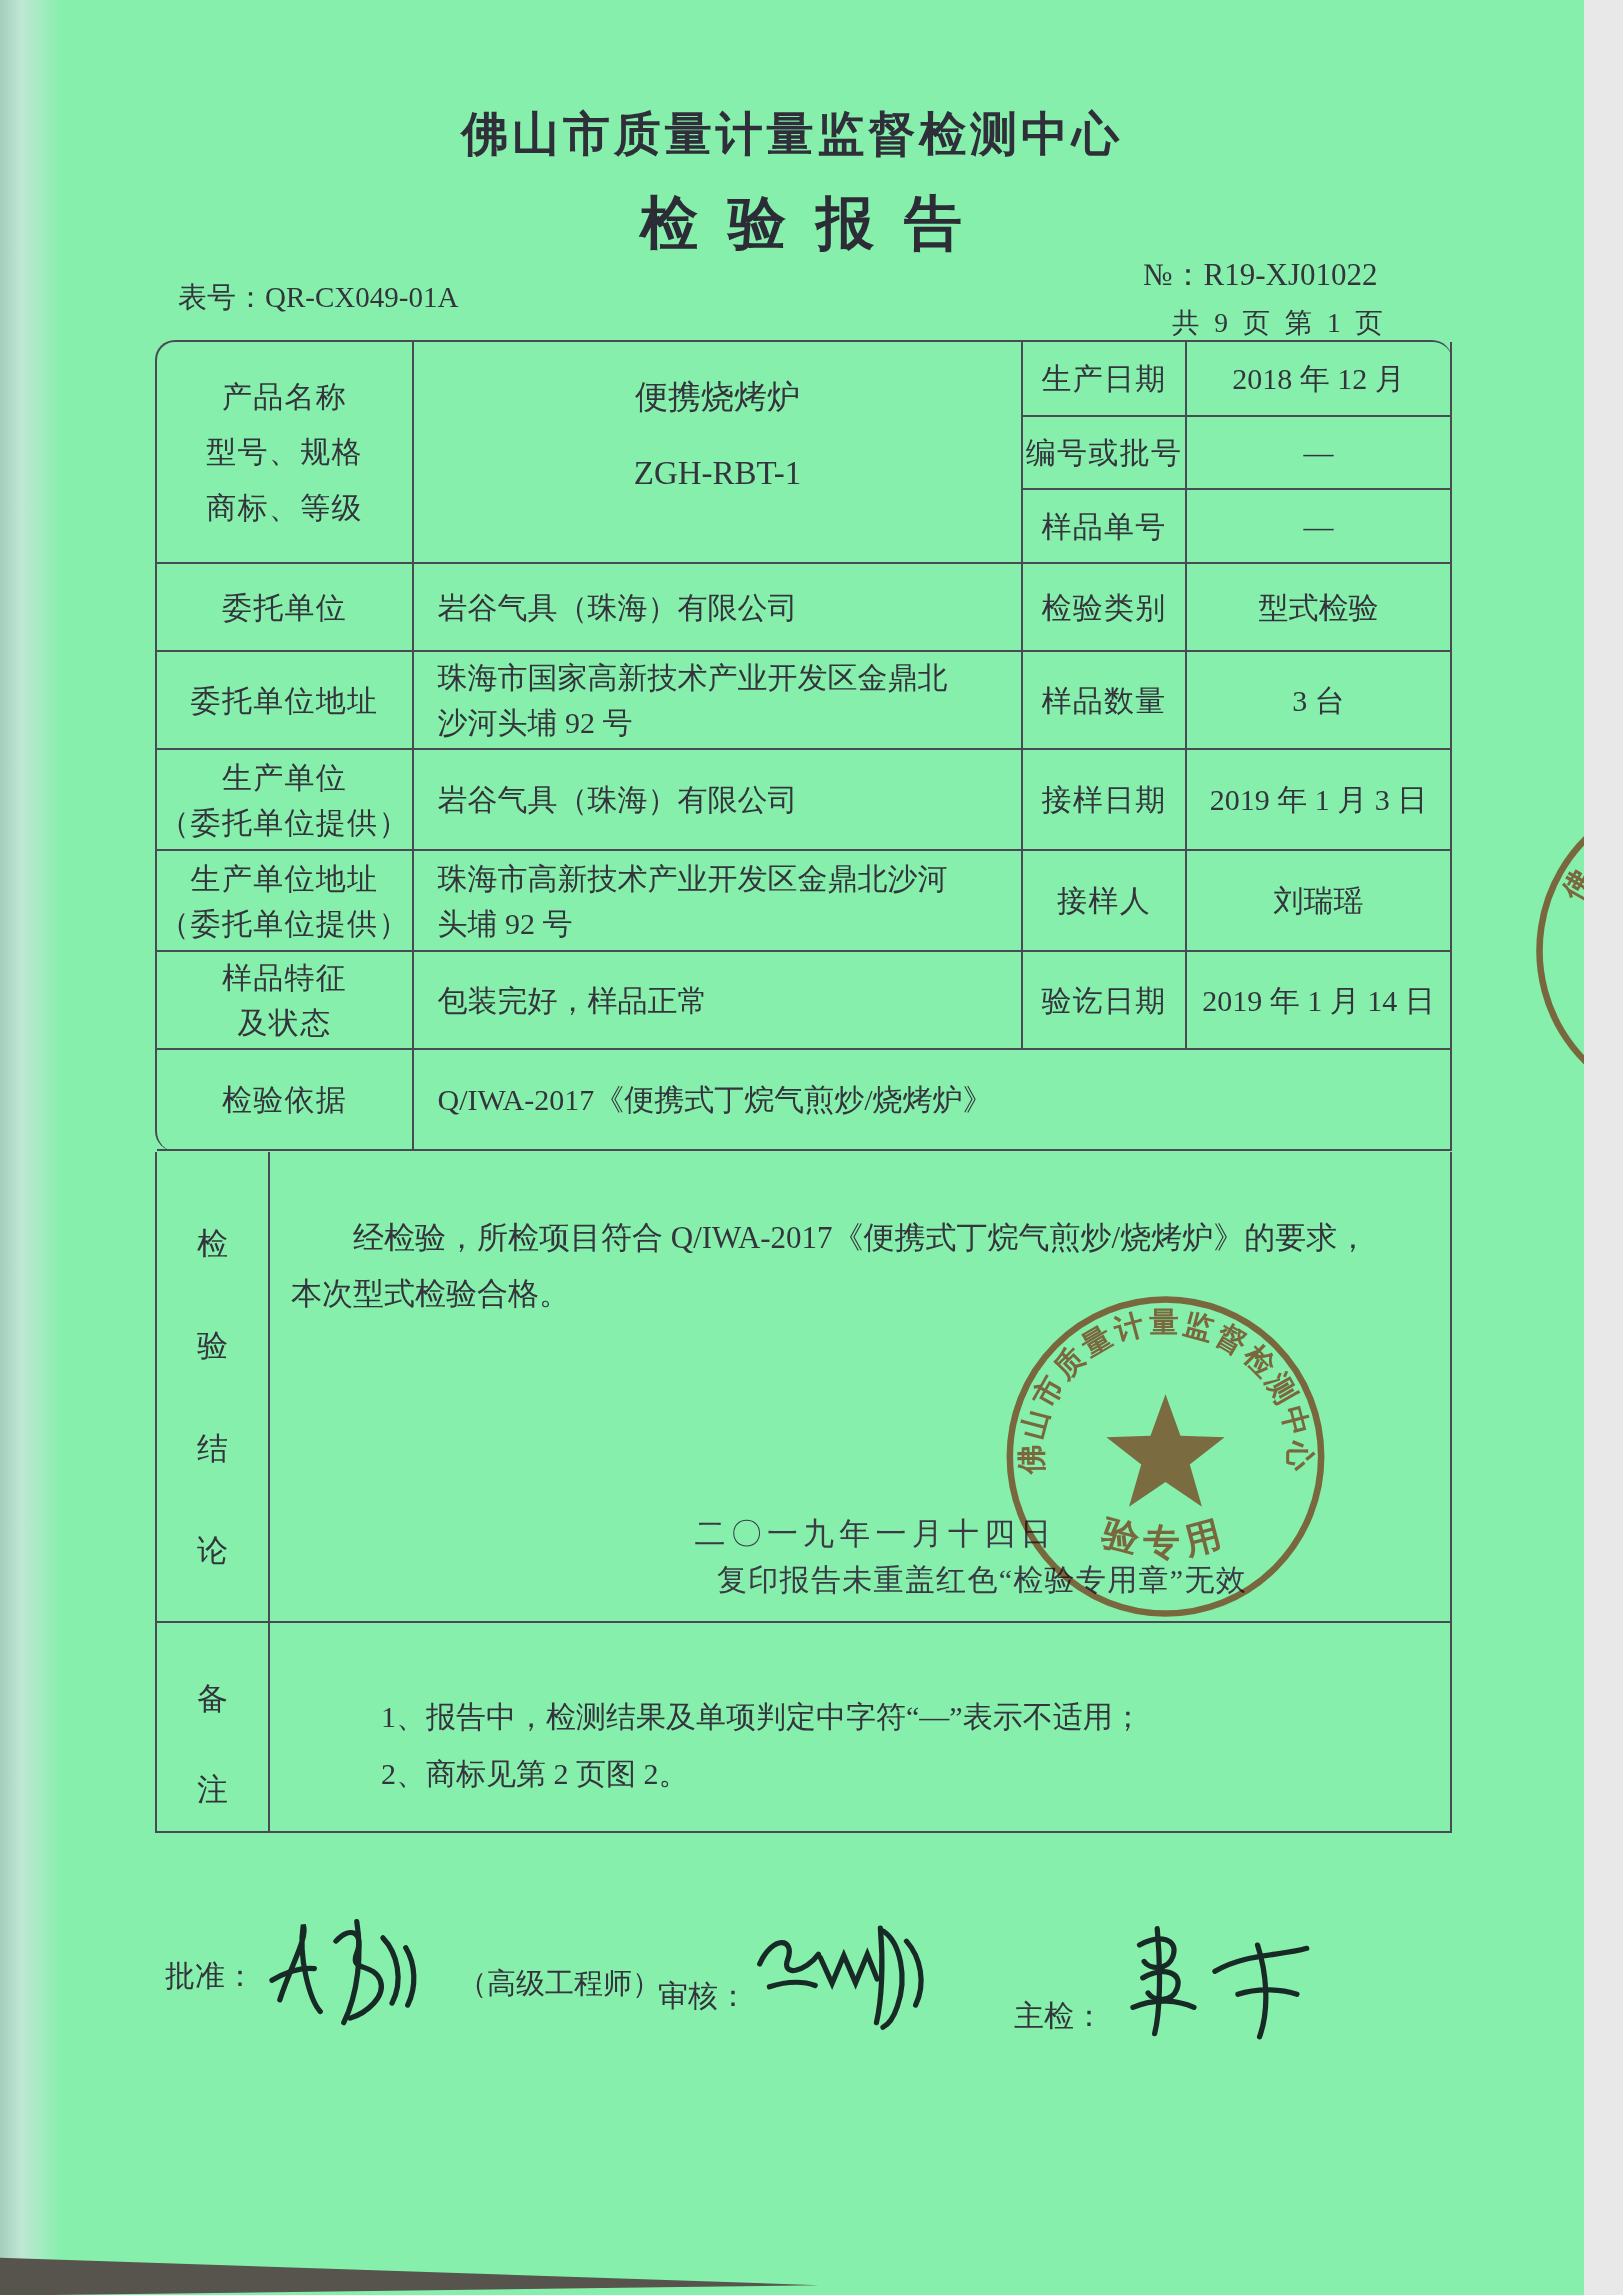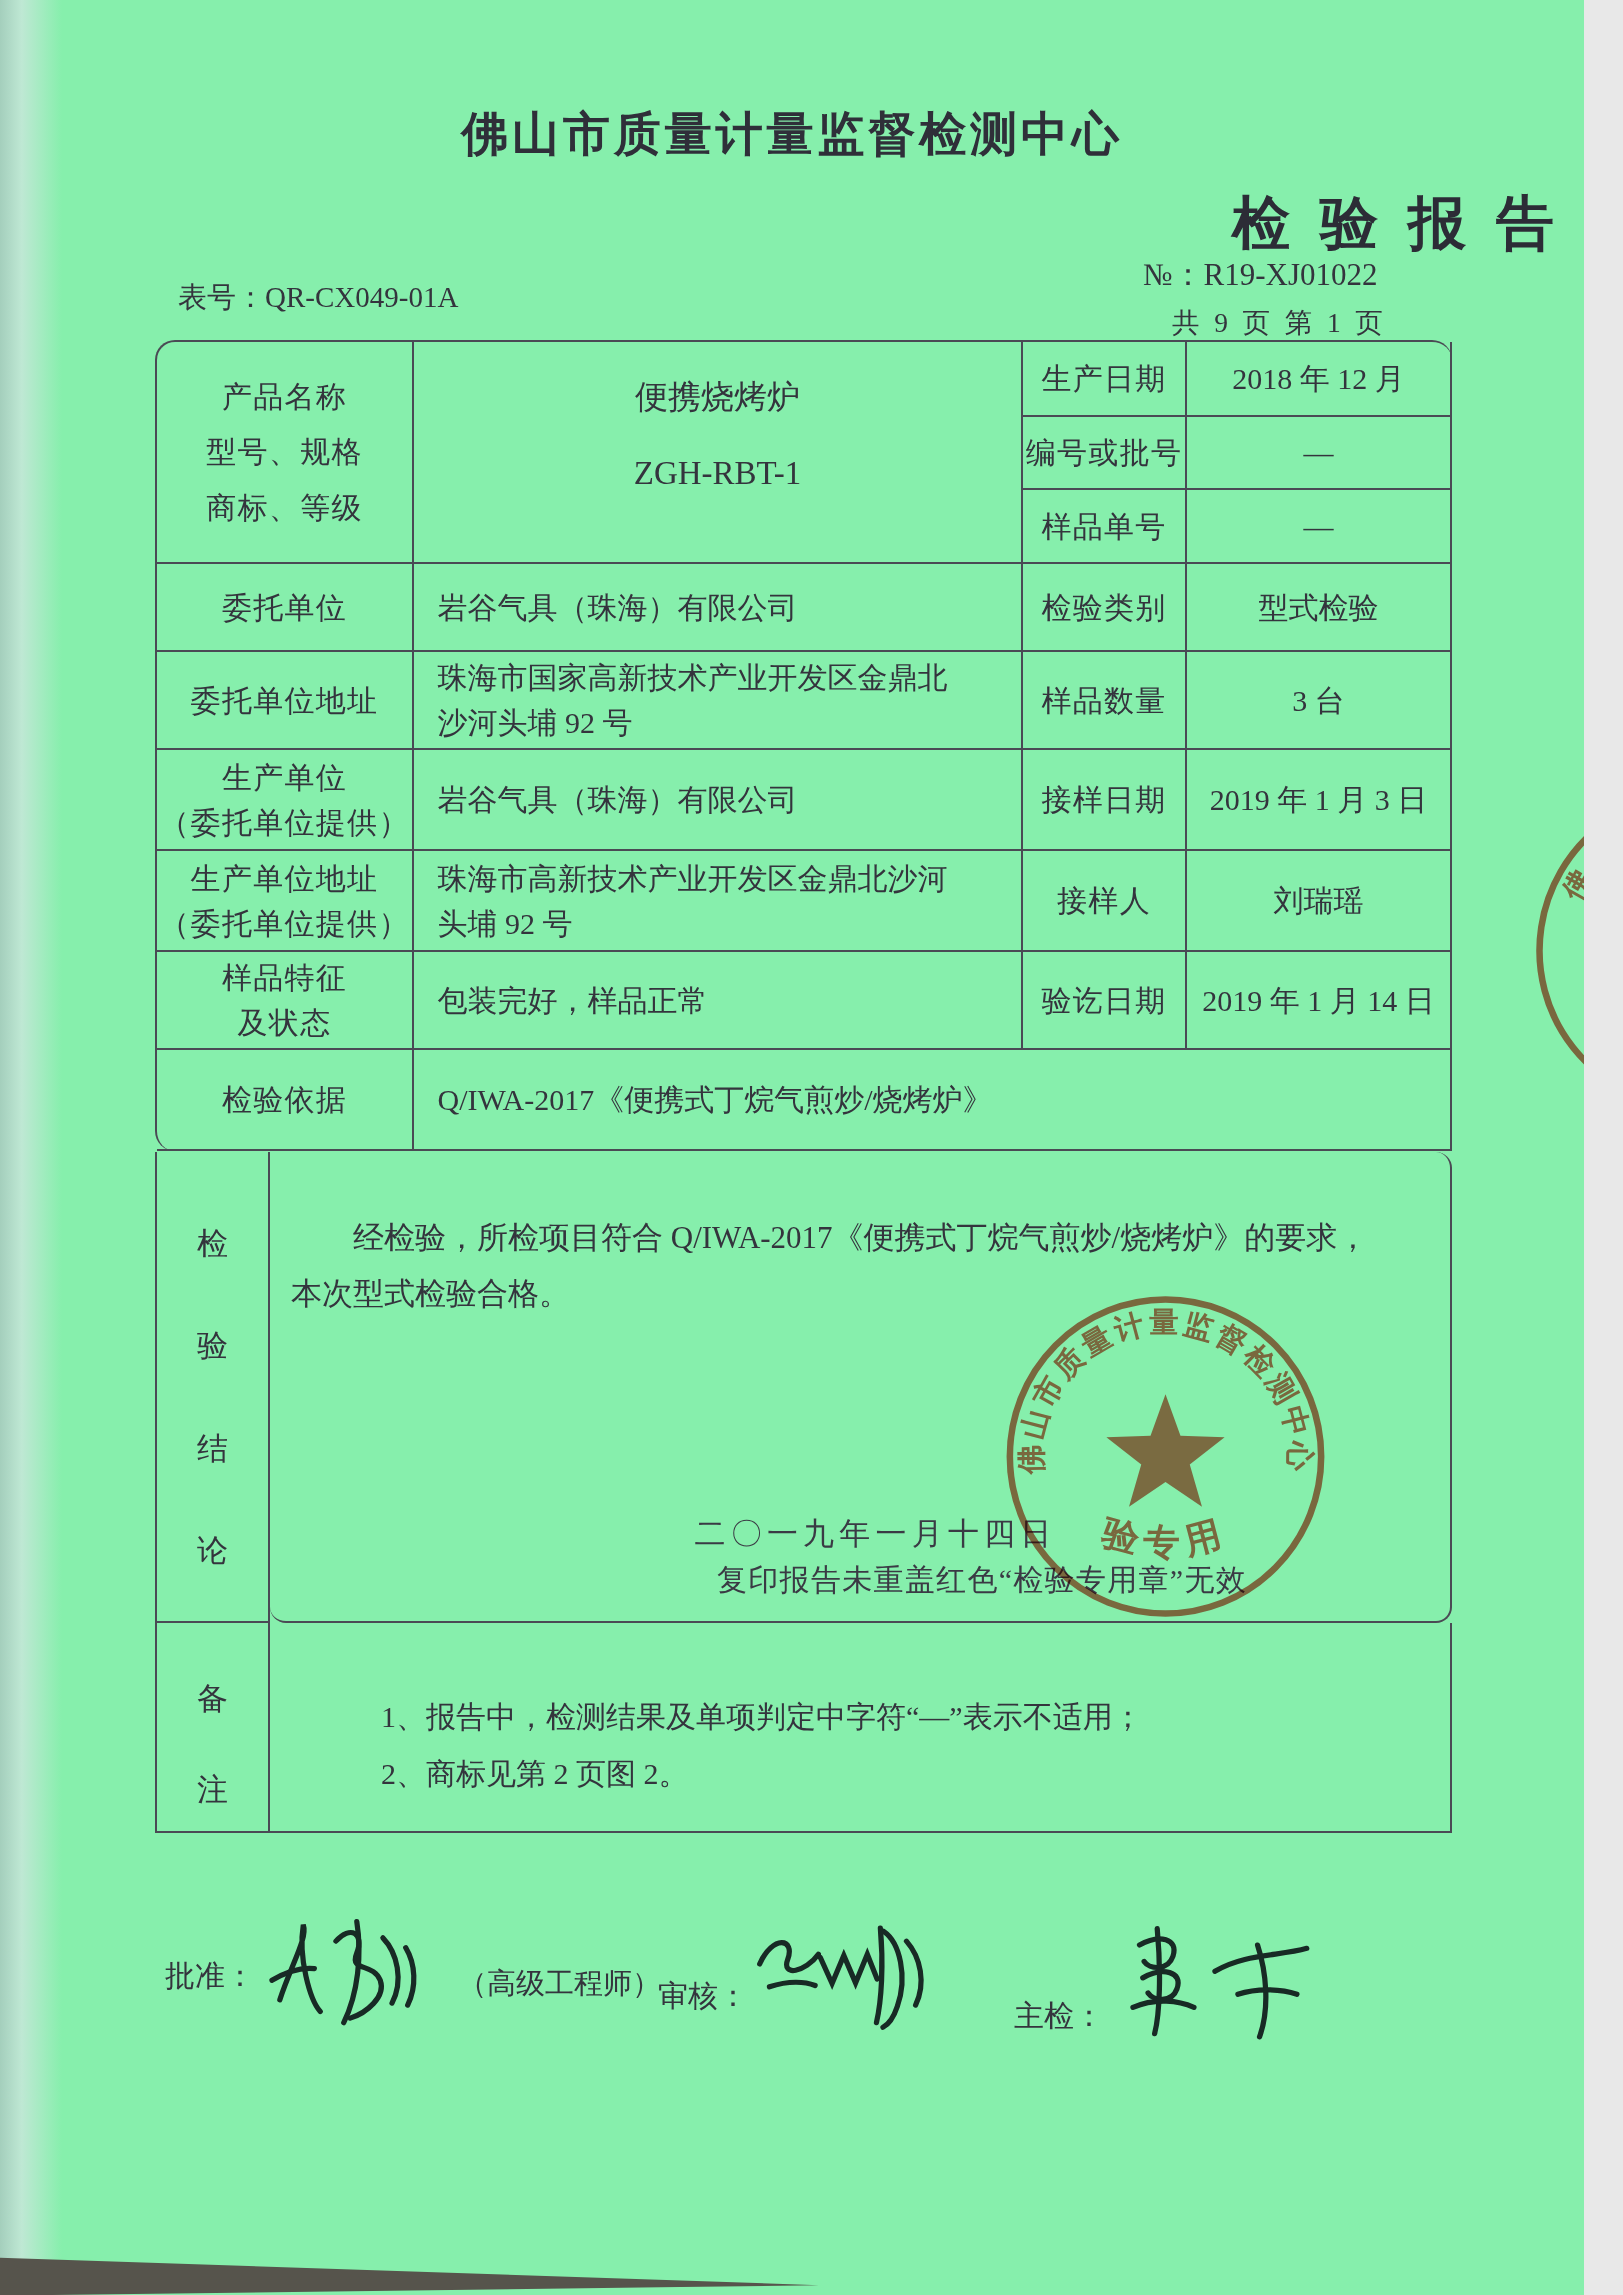--- a/index.html
+++ b/index.html
@@ -10,22 +10,22 @@
     color:#34343d;
   }
   .pre{white-space:pre-line;}
   .abs{position:absolute;}
   
   .org-title{
     left:0;top:103px;width:100%;text-align:center;
     font-size:47px;font-weight:600;letter-spacing:3.9px;color:#2f2f39;
   }
   .doc-title{
-    left:0;top:185px;width:100%;text-align:right;
-    font-size:58px;font-weight:700;letter-spacing:30px;color:#2c2c36;
+    left:0;top:185px;width:100%;text-align:center;
+    font-size:58px;font-weight:700;letter-spacing:30px;color:#2c2c36;padding-left:24px;
   }
   .form-no{left:178px;top:278px;font-size:29px;}
   .report-no{left:1143px;top:254px;font-size:31px;}
   .pagination{left:1172px;top:305px;font-size:27.5px;letter-spacing:3.9px;}
   
   .gridA,.gridB{position:absolute;left:155px;display:grid;border-left:2px solid #4a4a54;}
   .gridA{top:340px;border-top:2px solid #4a4a54;
     grid-template-columns:257px 609px 164px 265px;
     grid-template-rows:75px 73px 74px 88px 98px 101px 101px 98px 101px;border-radius:20px;}
   .gridB{top:1152px;
@@ -38,21 +38,21 @@
     overflow:hidden;
   }
   .cell.left{justify-content:flex-start;text-align:left;}
   .lbl{letter-spacing:1.3px;}
   .val-left{padding:3.9px 19.6px 3.9px 23.6px;}
   .product-lbl{grid-row:1/4;grid-column:1;line-height:1.85;}
   .product-val{grid-row:1/4;grid-column:2;align-items:flex-start;padding-top:18.3px;line-height:2.3;font-size:33px;}
   .basis-val{grid-column:2/5;}
   .vert-lbl{font-size:31px;align-items:flex-start;}
   .vert-lbl .pre{line-height:3.3;}
-  .concl-body{align-items:flex-start;justify-content:flex-start;text-align:left;padding:0;border-radius:16px;}
+  .concl-body{align-items:flex-start;justify-content:flex-start;text-align:left;padding:0;}
   .concl-text{position:absolute;left:21px;right:18.3px;top:58px;font-size:31px;line-height:1.8;}
   .indent{text-indent:2em;}
   .concl-date{position:absolute;left:422px;top:359px;width:367px;text-align:center;font-size:31px;letter-spacing:5.2px;color:#3a3a44;}
   .concl-note{position:absolute;left:306px;top:405px;width:812px;text-align:center;font-size:30px;letter-spacing:1.3px;color:#3a3a44;}
   .remark-body{align-items:flex-start;justify-content:flex-start;text-align:left;}
   .remark-list{position:absolute;left:111px;top:65px;font-size:30px;line-height:1.9;}
   
   .stamp{mix-blend-mode:multiply;opacity:.9;}
   .stamp-main{left:1002px;top:1293px;}
   .stamp-side{left:1532px;top:786px;}

